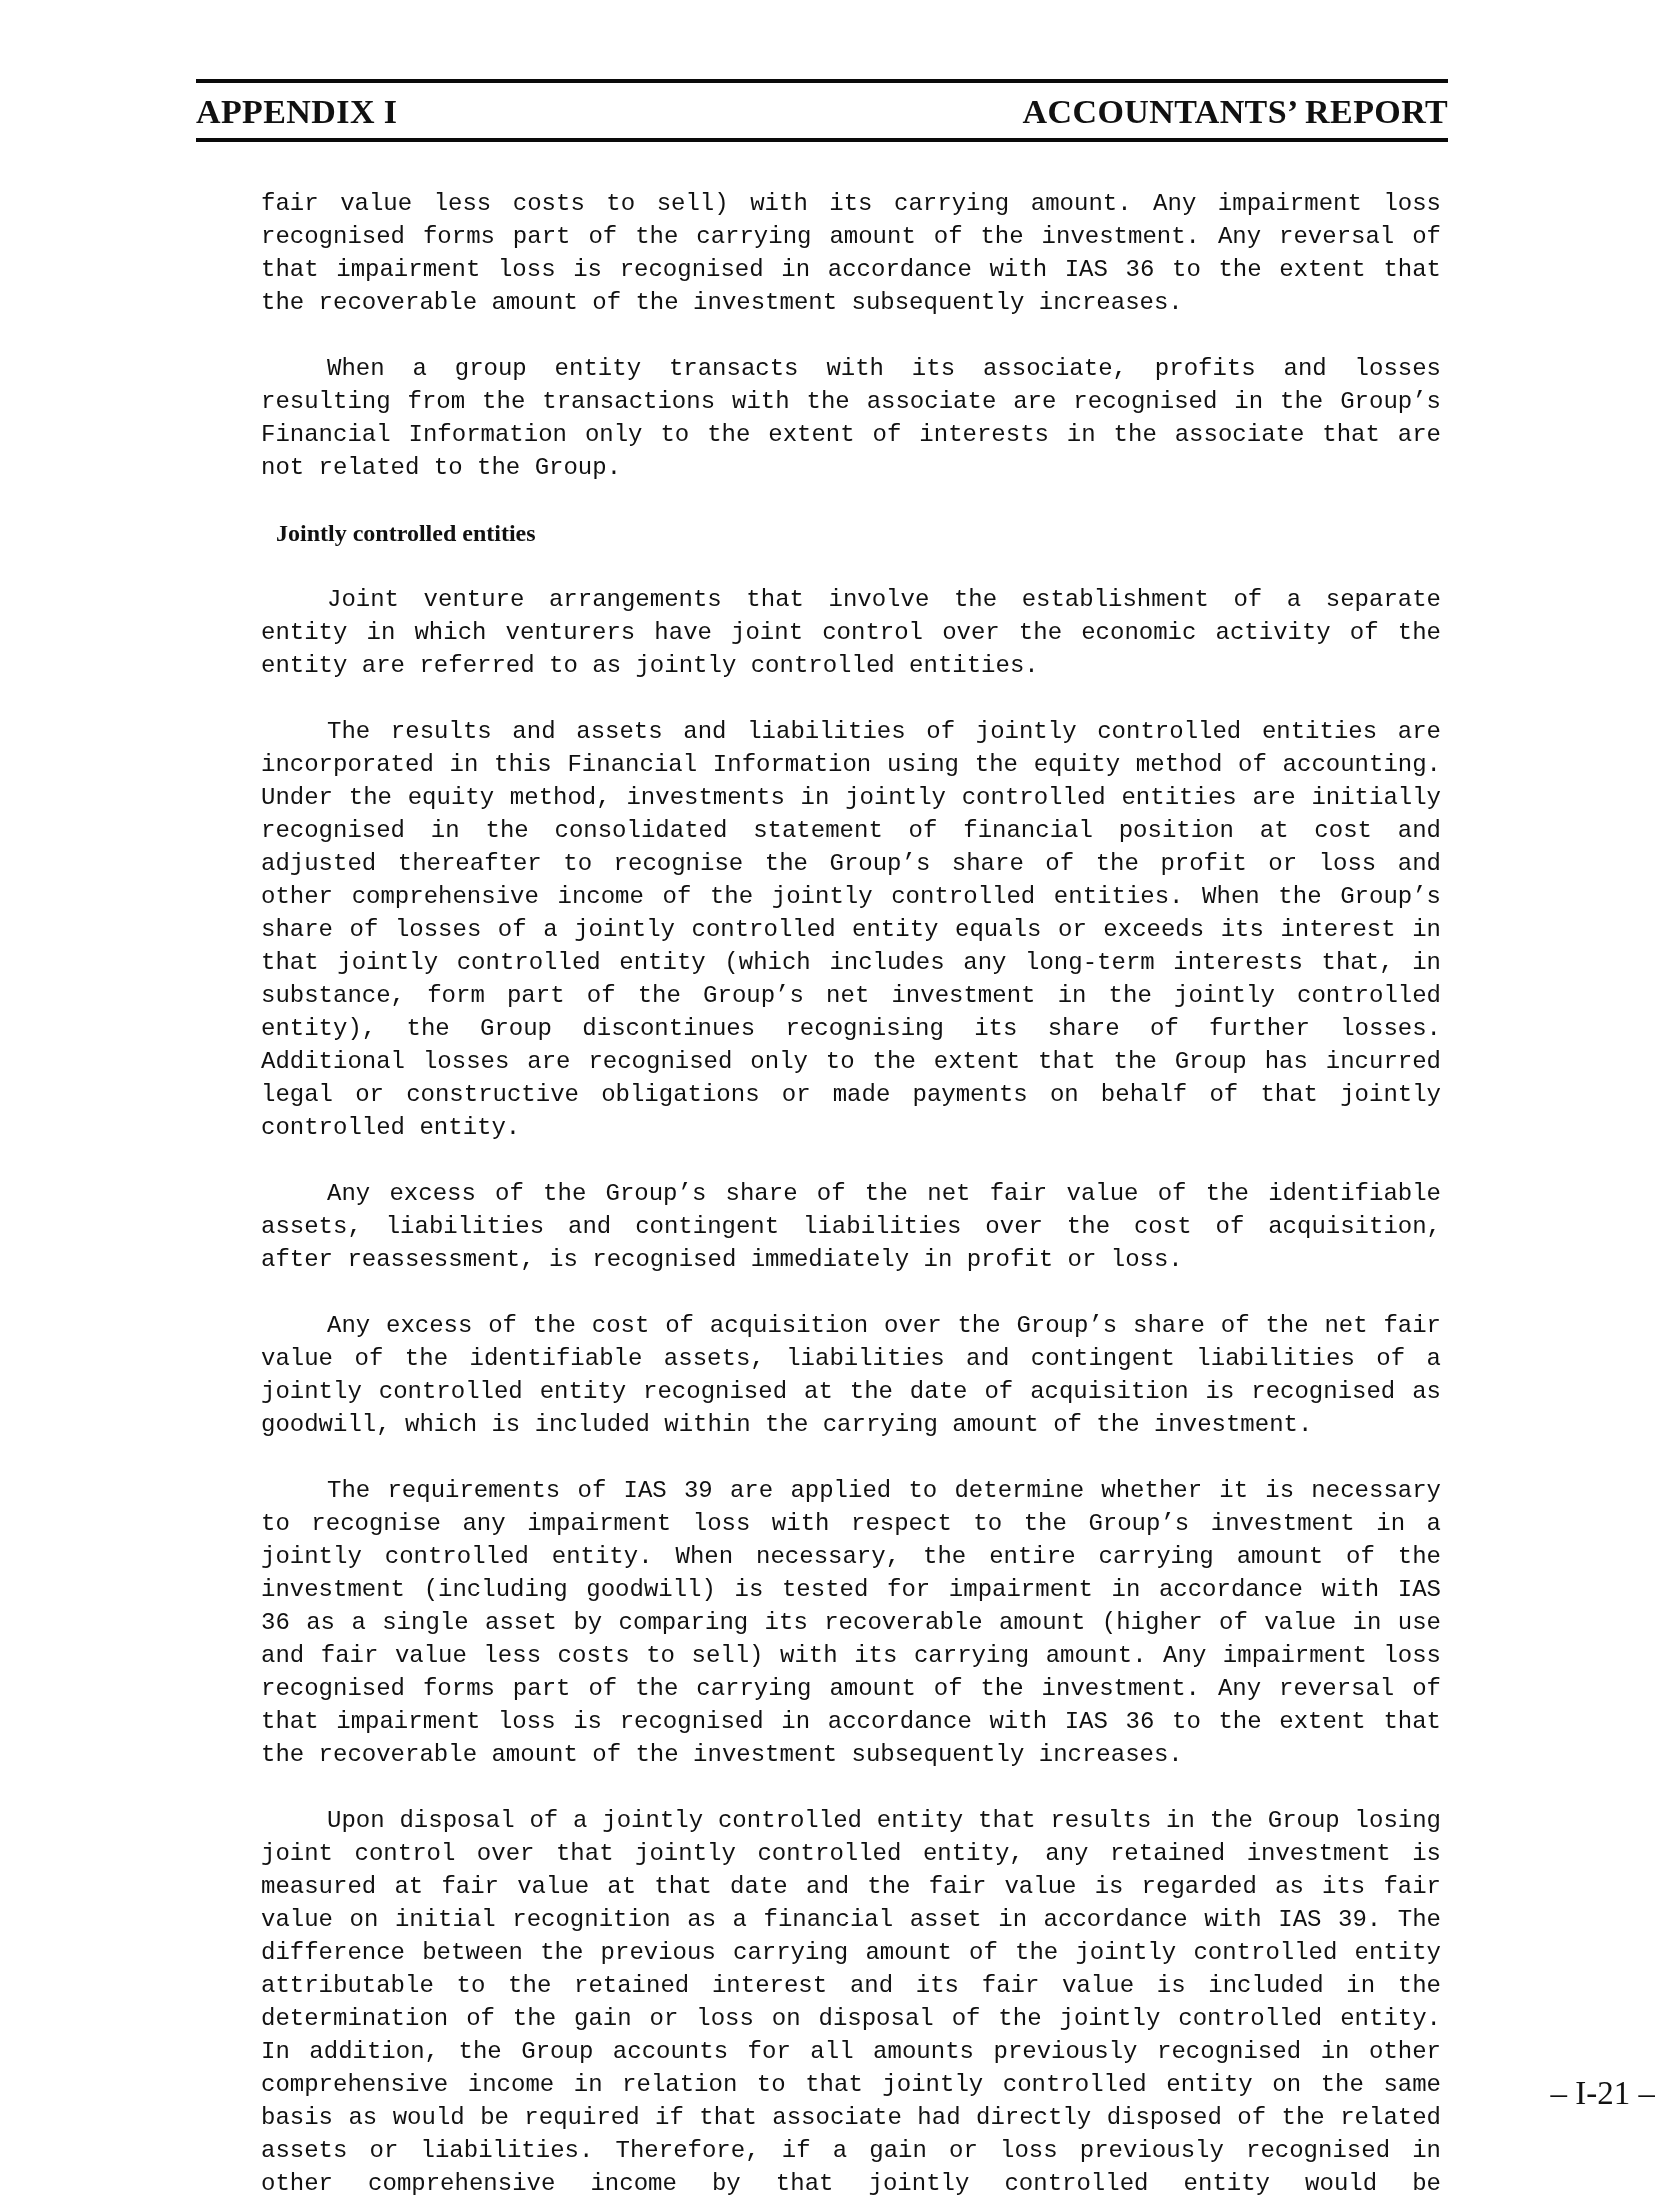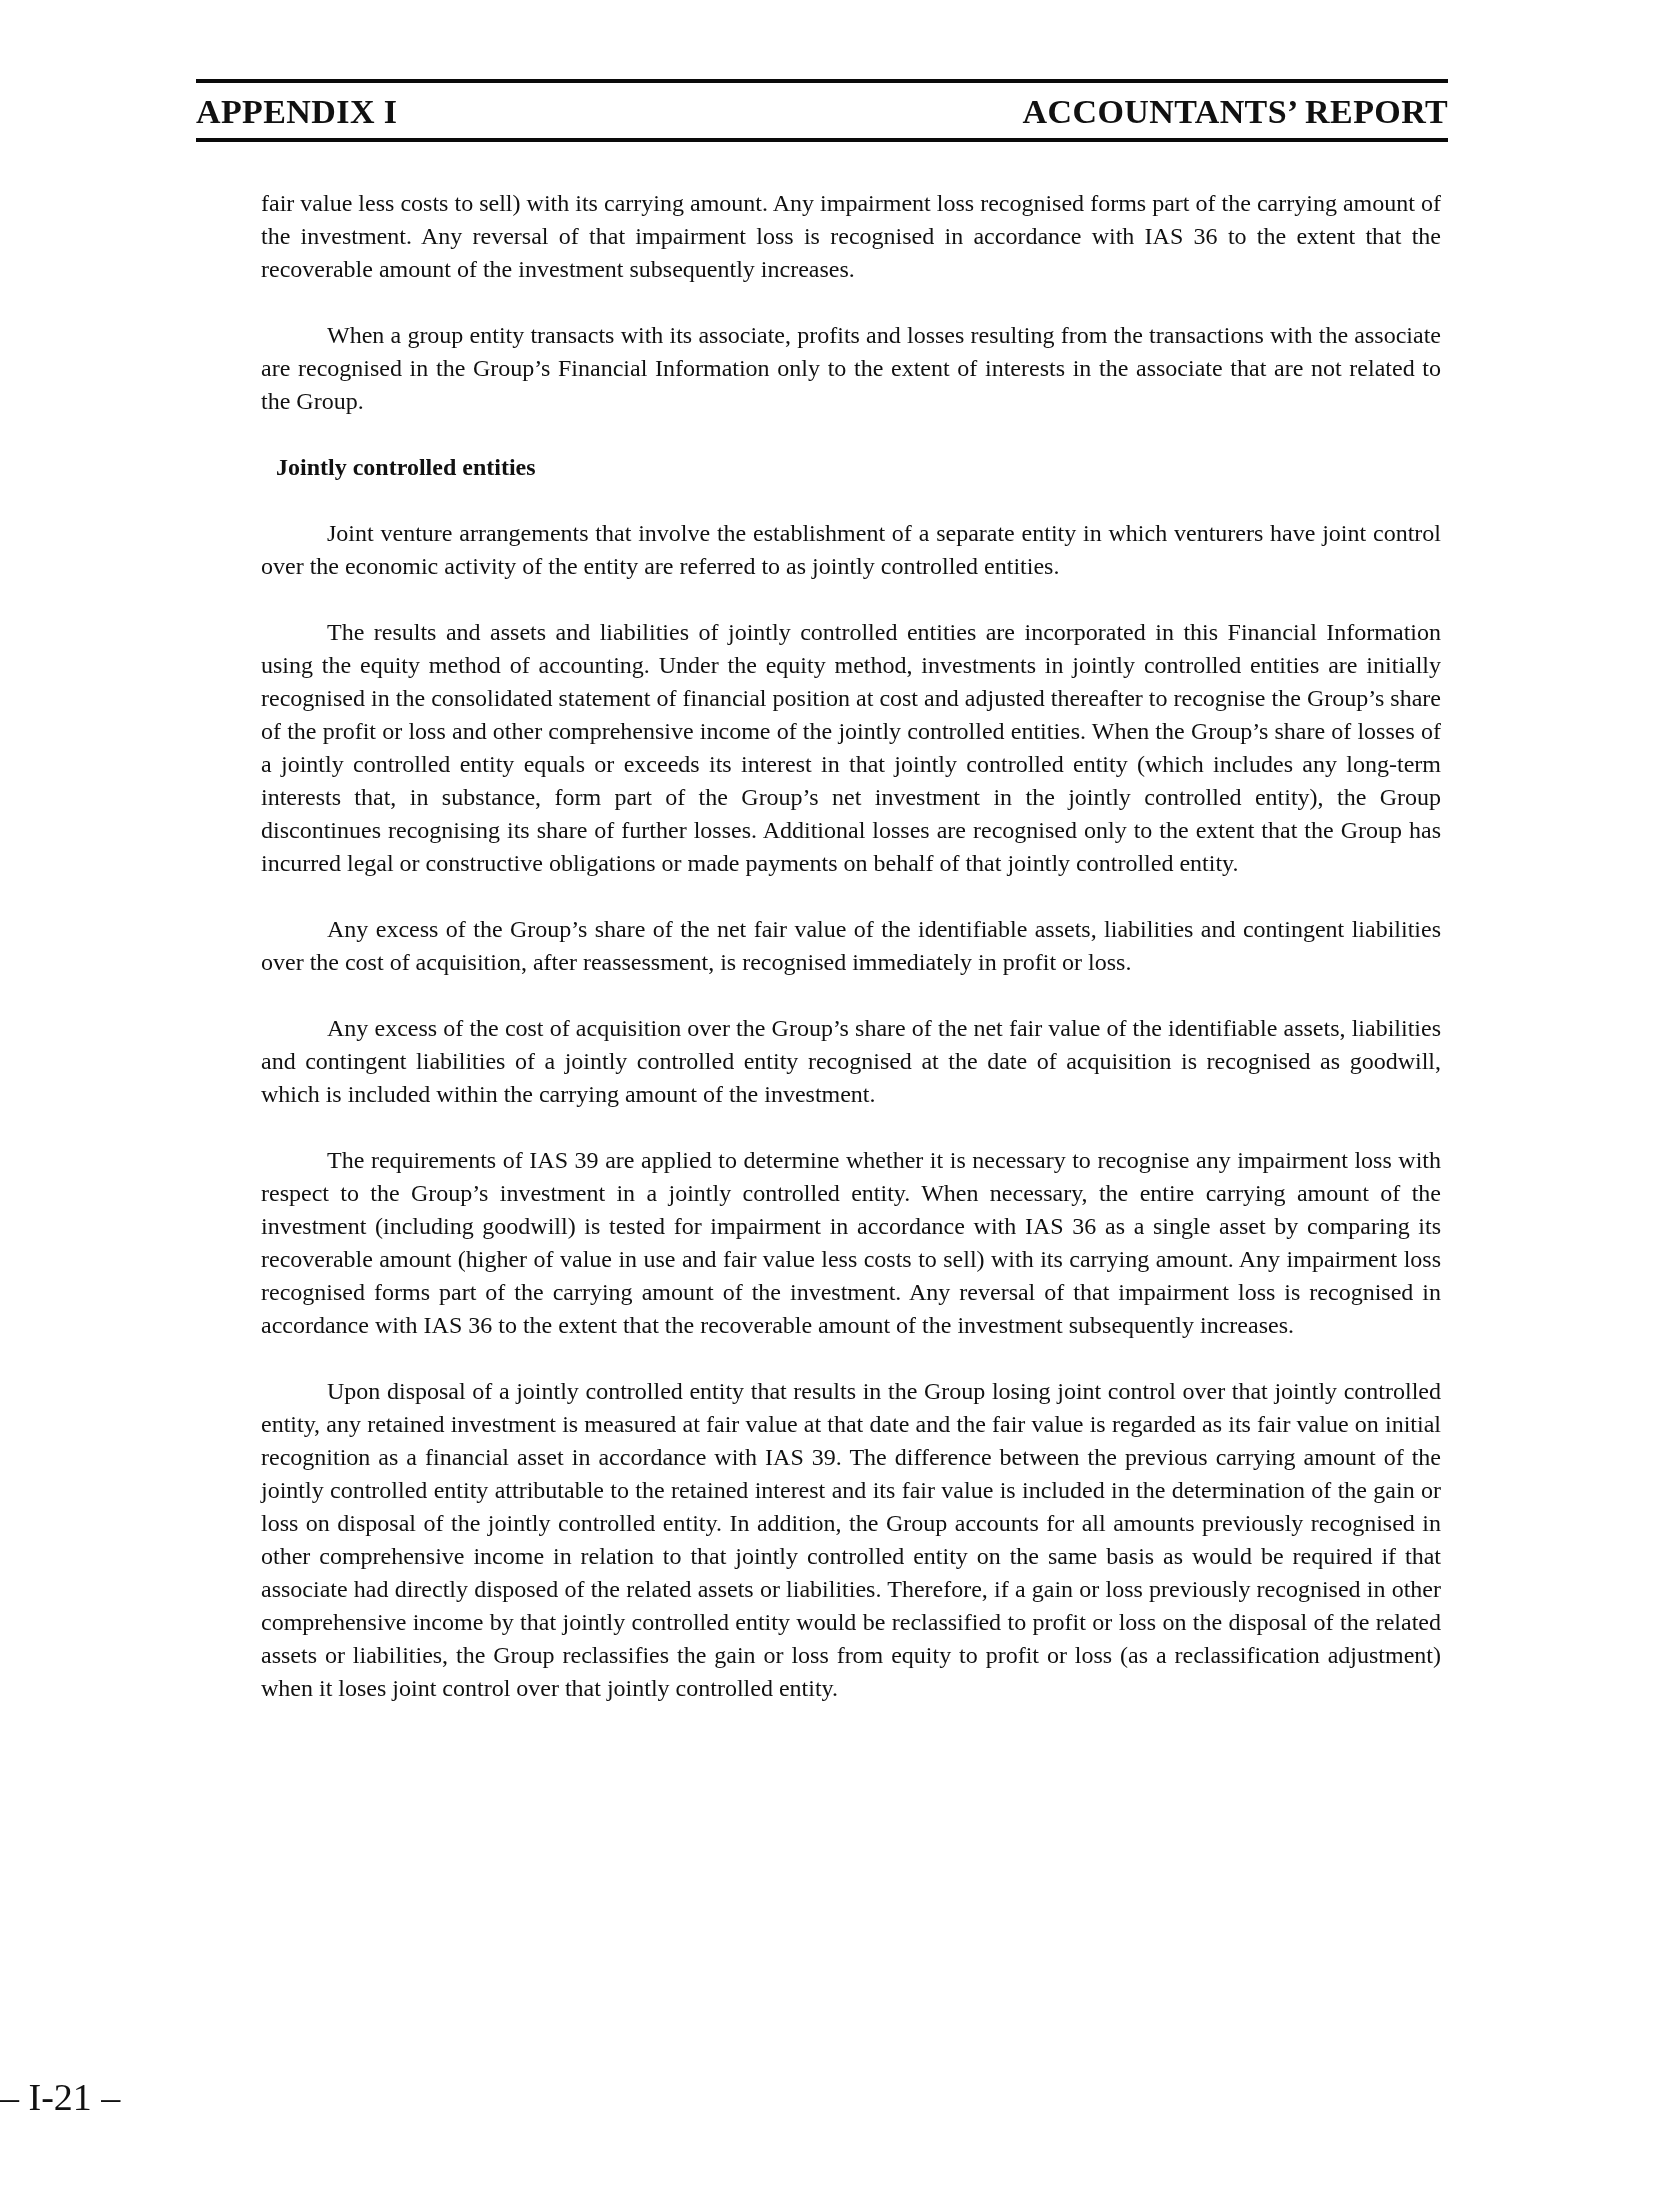--- a/index.html
+++ b/index.html
@@ -8,25 +8,25 @@
   .rule { position: absolute; left: 196px; width: 1252px; height: 4.3px; background: #0a0a0a; }
   .rule.top { top: 79px; }
   .rule.bottom { top: 138px; }
   .header { position: absolute; left: 196px; width: 1252px; top: 89px; height: 46px;
             display: flex; justify-content: space-between; align-items: center;
             font-family: "Liberation Serif", "DejaVu Serif", serif; font-weight: bold;
             font-size: 34px; letter-spacing: 0.4px; }
   .body { position: absolute; left: 261px; width: 1180px; top: 187px;
           font-family: "Liberation Serif", "DejaVu Serif", serif; font-size: 24px;
           line-height: 33px; text-align: justify; }
-  .body p { margin: 0 0 33px 0; }
+  .body p { margin: 0 0 33px 0; font-family: Liberation Mono, monospace; }
   .body p.indent { text-indent: 66px; }
   .body h3 { margin: 0 0 33px 15px; font-size: 24px; font-weight: bold; line-height: 33px; }
-  .footer { position: absolute; left: 0; width: 1655px; top: 2075px; text-align: left;
-            font-family: "Liberation Serif", "DejaVu Serif", serif; font-size: 38px; }
+  .footer { position: absolute; left: 0; width: 1655px; top: 2075px; text-align: right;
+            font-family: "Liberation Serif", "DejaVu Serif", serif; font-size: 33px; }
 </style>
 </head>
 <body>
 
 <div class="page">
   <div class="rule top"></div>
   <div class="header">
     <span>APPENDIX I</span>
     <span>ACCOUNTANTS’ REPORT</span>
   </div>

